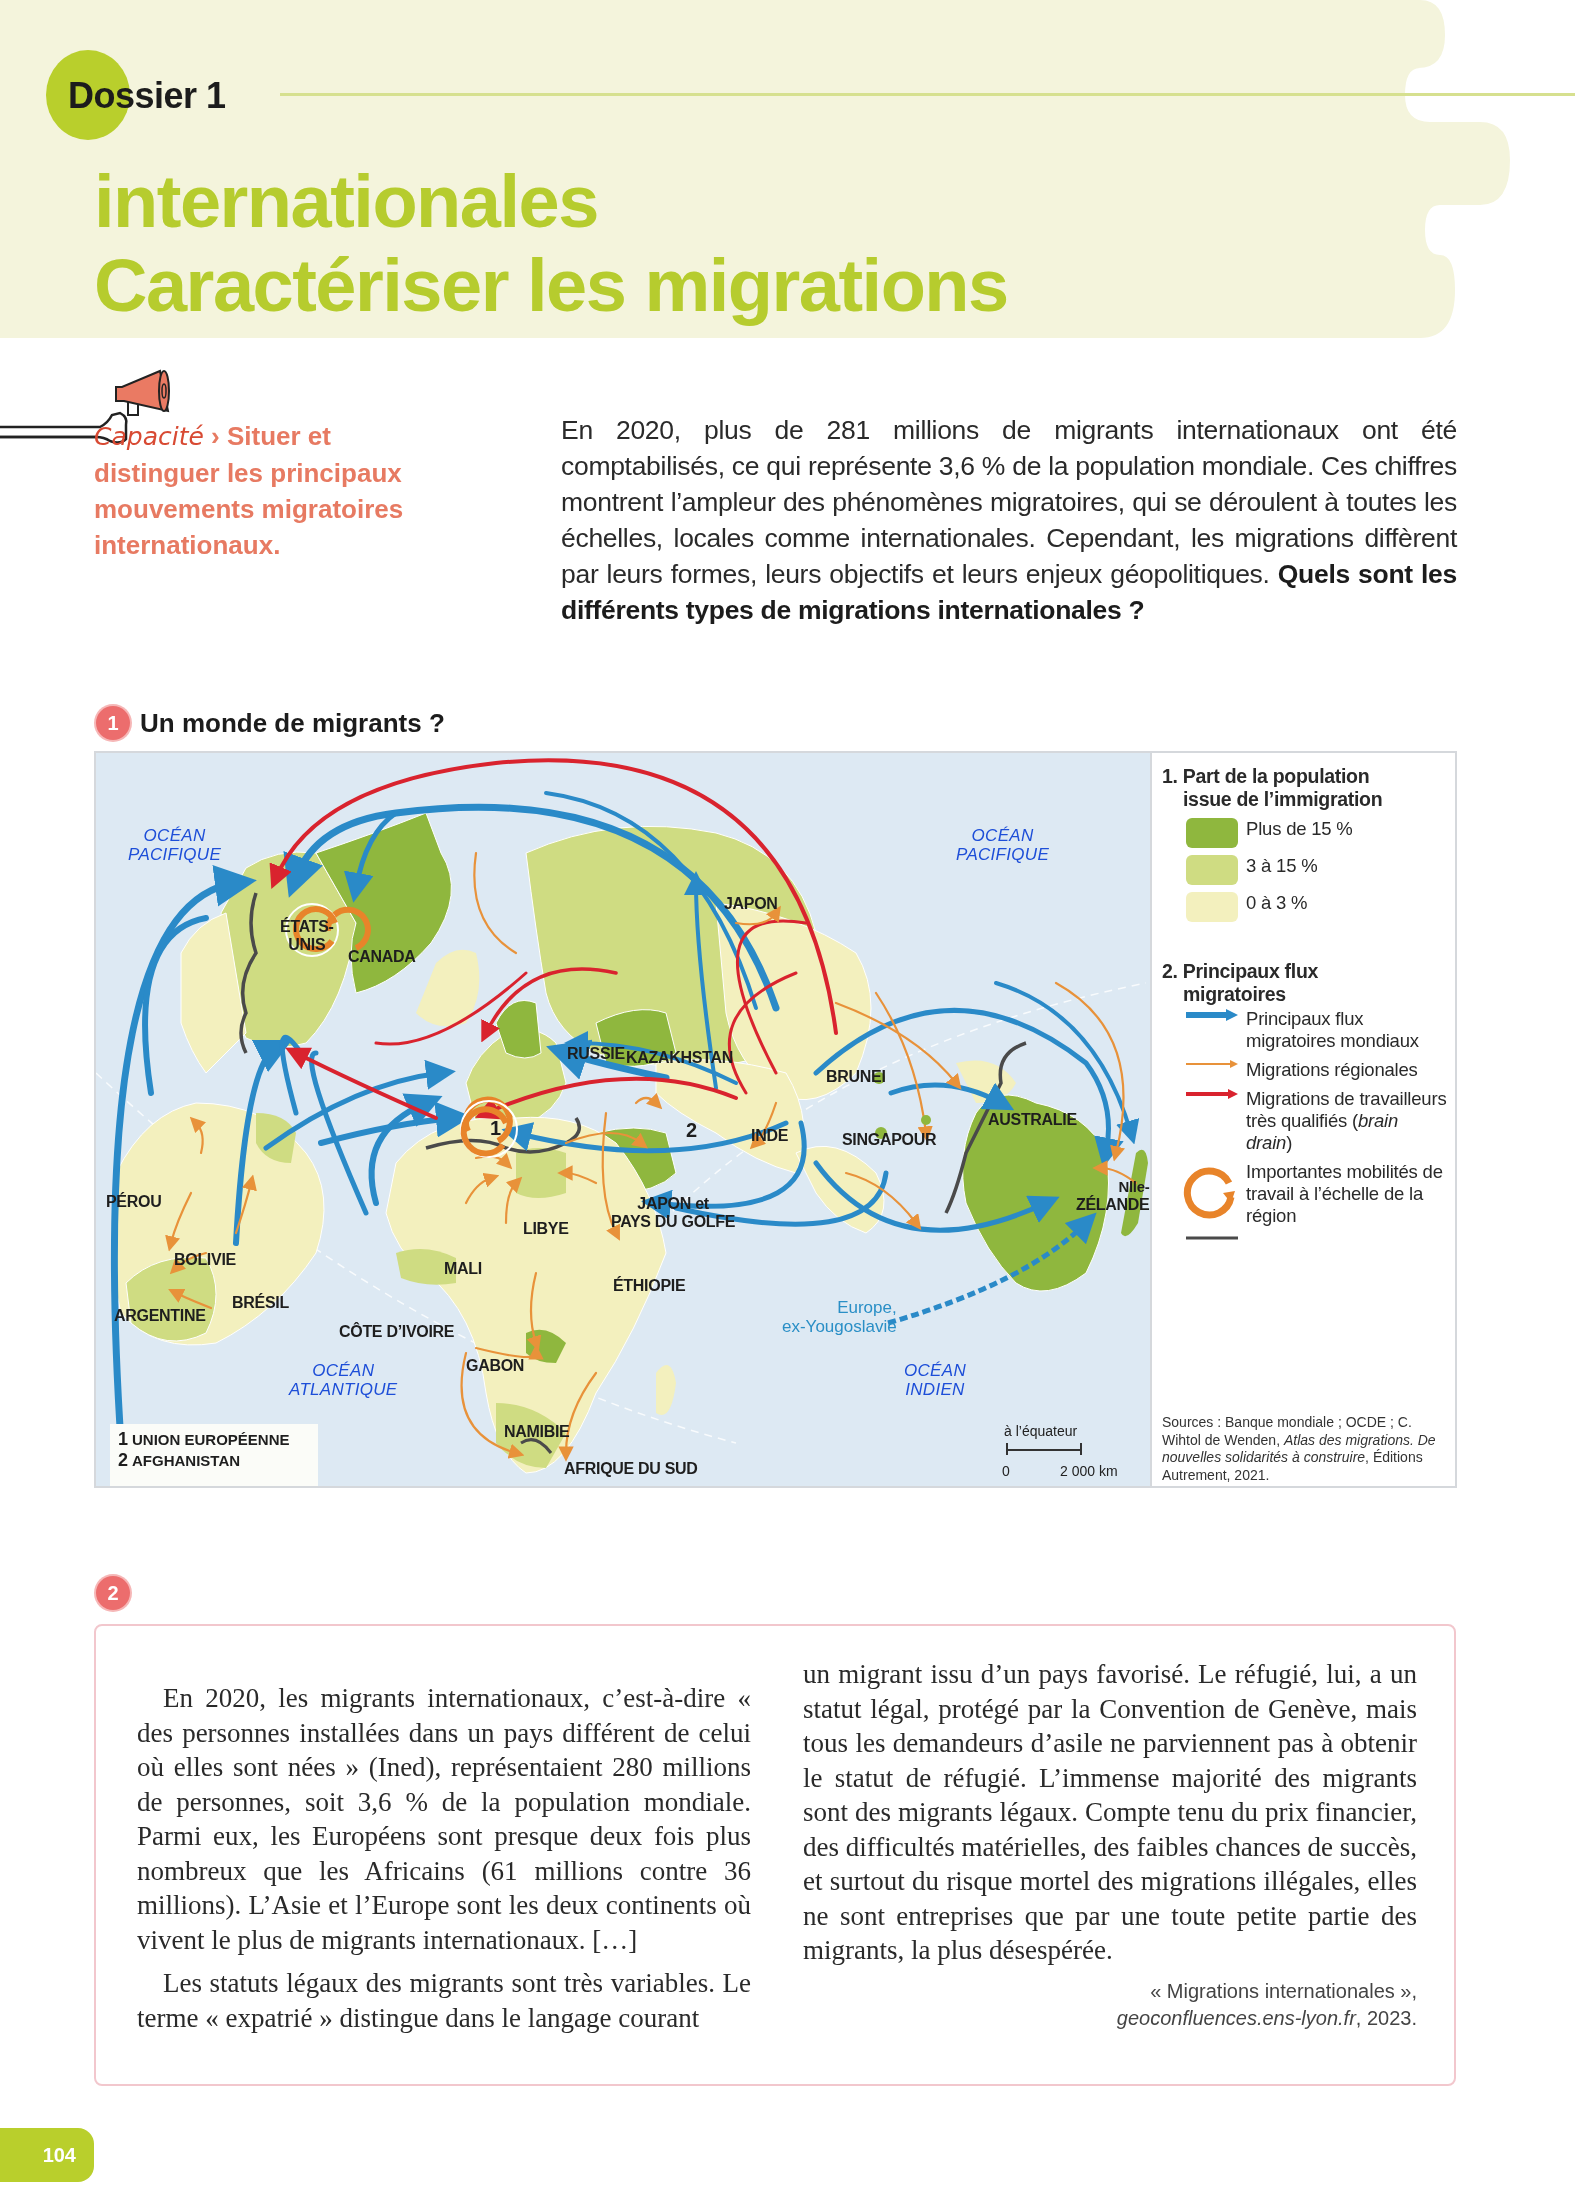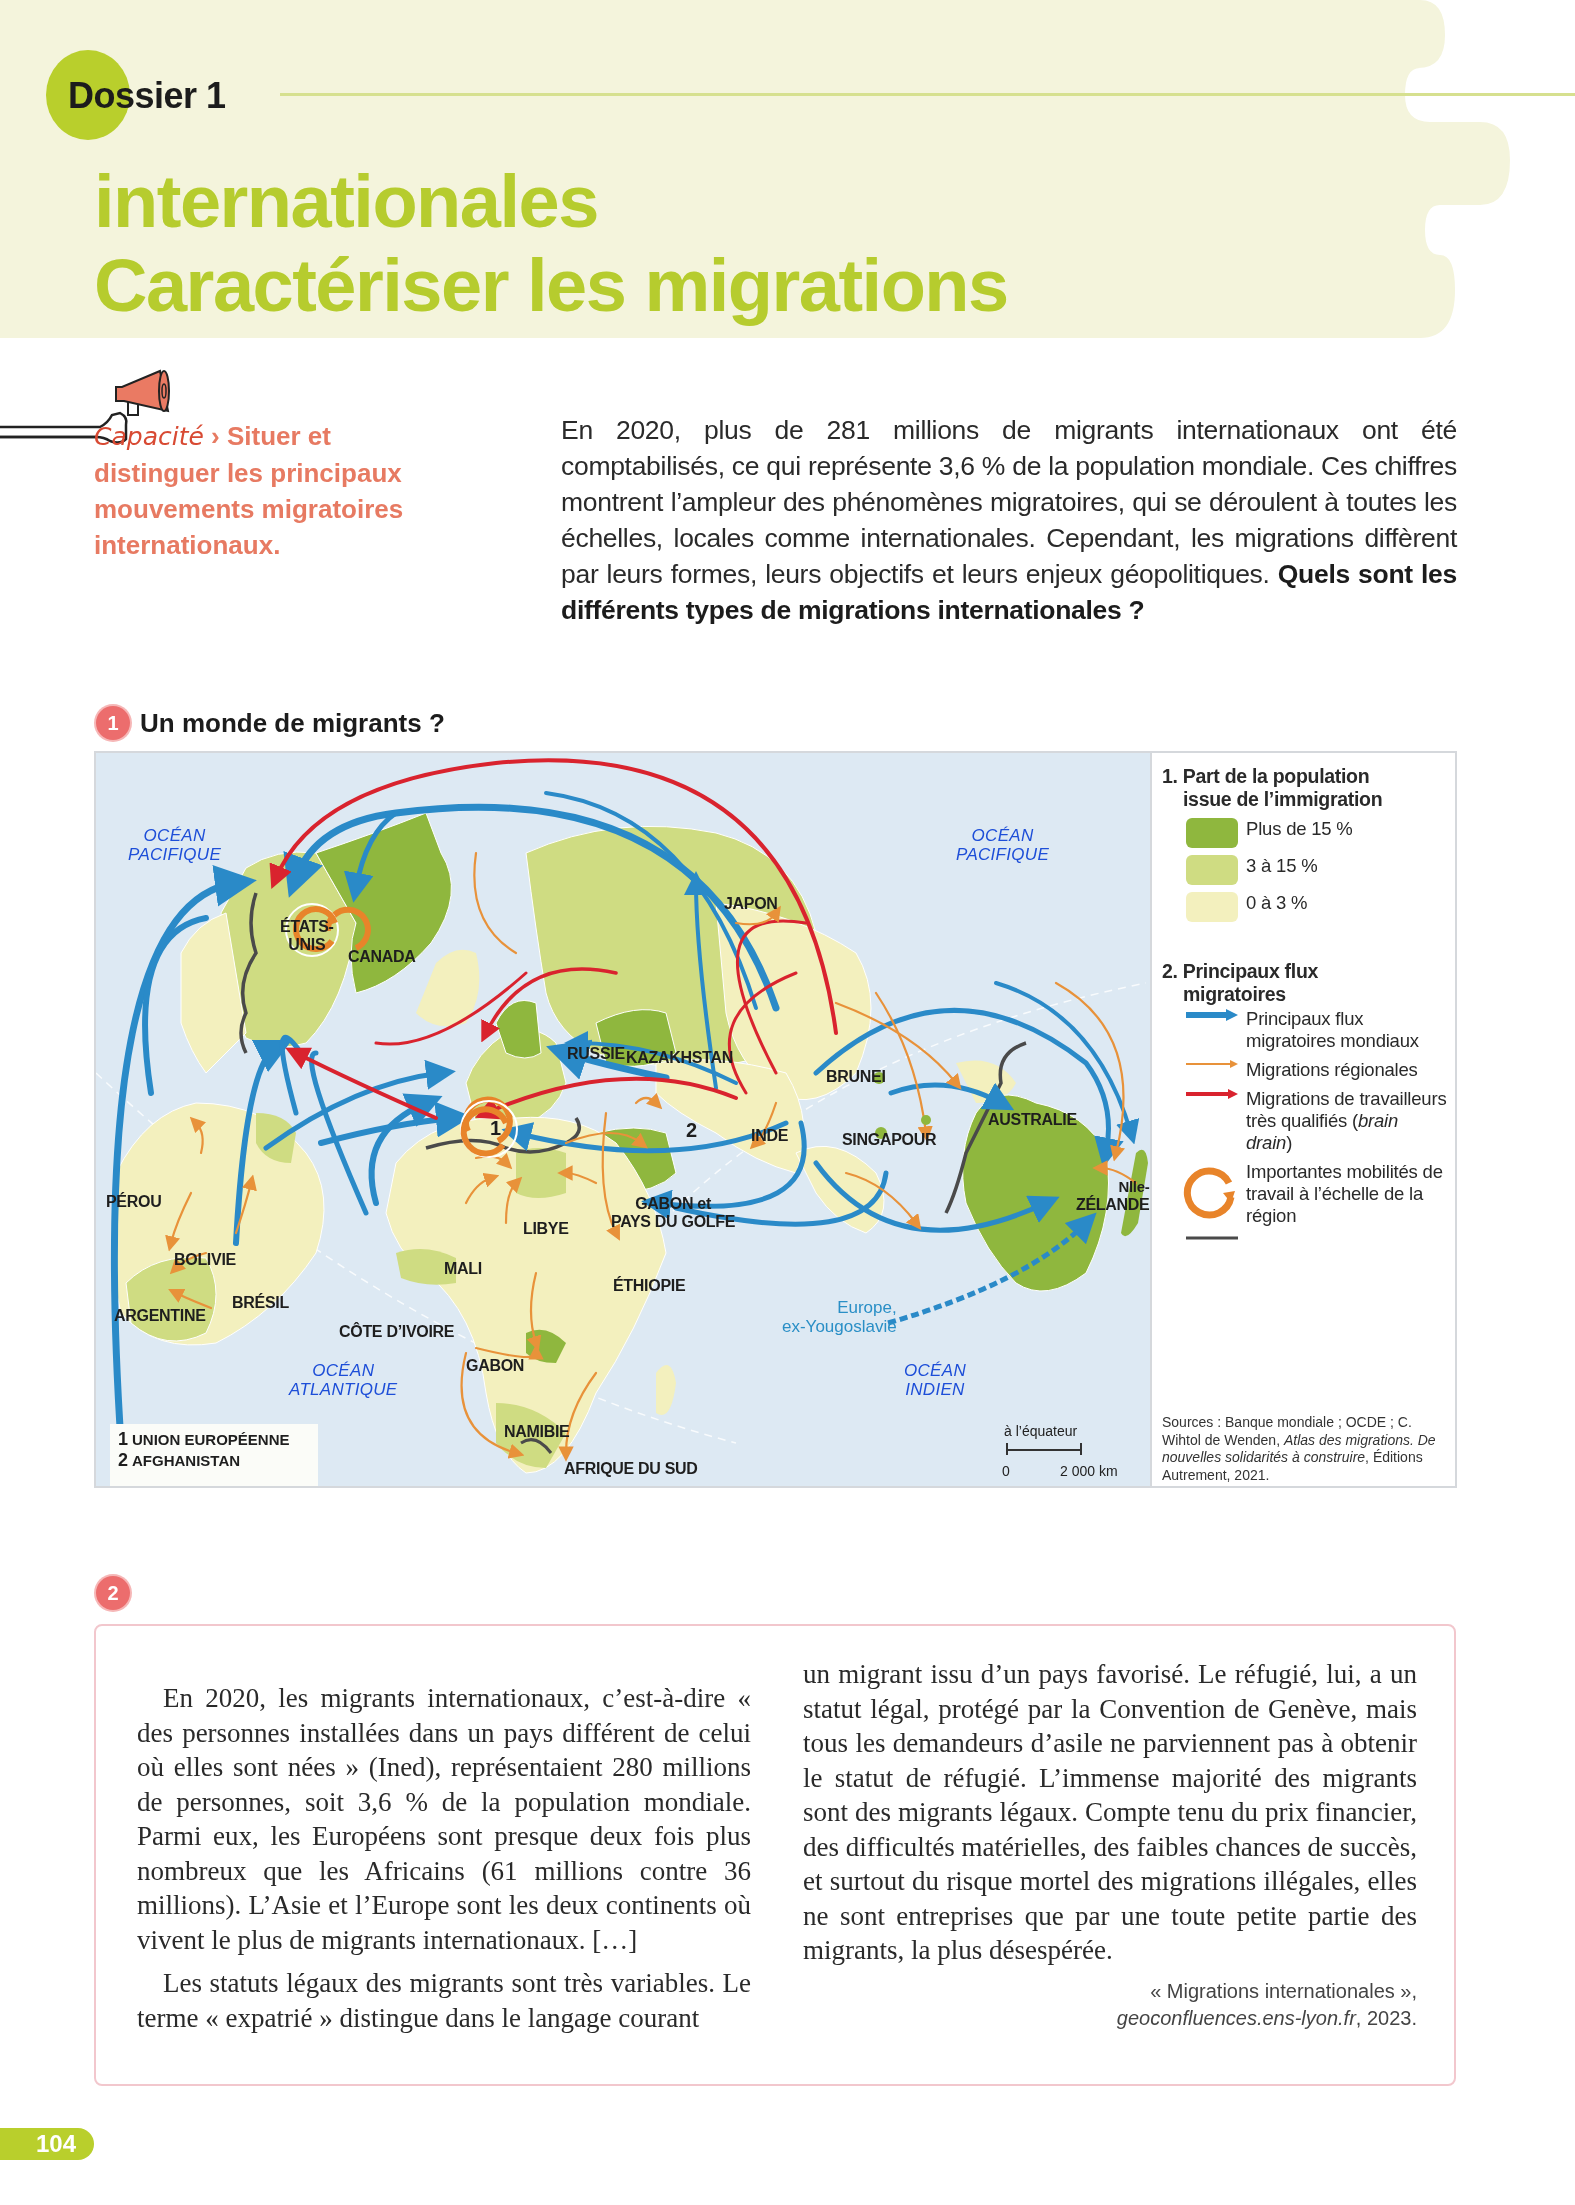--- a/index.html
+++ b/index.html
@@ -45,21 +45,21 @@
   .legend-row .sym { width: 60px; flex: 0 0 60px; margin-left: 20px; margin-right: 4px; display: flex; align-items: center; justify-content: center; }
   .swatch { width: 52px; height: 30px; border-radius: 6px; }
   .legend-src { position: absolute; left: 10px; top: 661px; width: 290px; font-size: 14px; line-height: 17.5px; color: #333; }
   .quote-box { position: absolute; left: 94px; top: 1624px; width: 1362px; height: 883px; background: #fff; border: 2px solid #f2c7cd; border-radius: 8px; }
   .quote-col { position: absolute; top: 1657px; width: 614px; font-family: "Liberation Serif", serif; font-size: 27px; line-height: 34.5px; color: #2a2a2a; text-align: justify; }
   .quote-col p { text-indent: 26px; }
   .quote-col p + p { margin-top: 9px; }
   .quote-col p.noindent { text-indent: 0; }
   .source { text-align: right; font-family: "Liberation Sans", sans-serif; font-size: 20px; line-height: 27px; color: #444; margin-top: 10px; }
 
-  .page-num { position: absolute; left: 0; top: 2128px; width: 94px; height: 32px; background: #b9cf2c; border-radius: 0 16px 16px 0; color: #fff; font-size: 24px; font-weight: bold; display: flex; align-items: center; justify-content: flex-end; padding-right: 18px; }
+  .page-num { position: absolute; left: 0; top: 2128px; width: 94px; height: 54px; background: #b9cf2c; border-radius: 0 16px 16px 0; color: #fff; font-size: 20px; font-weight: bold; display: flex; align-items: center; justify-content: flex-end; padding-right: 18px; }
 </style>
 </head>
 <body>
 
 <div class="header-band">
   <svg width="1575" height="340">
     <path d="M0,0 H1420 Q1445,0 1445,35 Q1445,68 1418,68 H1420 Q1405,68 1405,95 Q1405,122 1430,122 H1480 Q1510,122 1510,160 Q1510,205 1480,205 H1440 Q1425,205 1425,230 Q1425,255 1440,255 Q1455,255 1455,290 Q1455,338 1420,338 H0 Z" fill="#f4f4dc"></path>
   </svg>
   <div class="dossier-dot"></div>
   <div class="dossier-label">Dossier 1</div>
@@ -263,21 +263,21 @@
       <div>ZÉLANDE</div>
   </div>
   <div class="map-label" style="left:10px; top:440px;">PÉROU</div>
   <div class="map-label" style="left:78px; top:498px;">BOLIVIE</div>
   <div class="map-label" style="left:136px; top:541px;">BRÉSIL</div>
   <div class="map-label" style="left:18px; top:554px;">ARGENTINE</div>
   <div class="map-label" style="left:243px; top:570px;">CÔTE D’IVOIRE</div>
   <div class="map-label" style="left:348px; top:507px;">MALI</div>
   <div class="map-label" style="left:427px; top:467px;">LIBYE</div>
   <div class="map-label" style="left:515px; top:442px;">
-    <div>GABON et</div>
+    <div>JAPON et</div>
       <div>PAYS DU GOLFE</div>
   </div>
   <div class="map-label" style="left:517px; top:524px;">ÉTHIOPIE</div>
   <div class="map-label" style="left:370px; top:604px;">GABON</div>
   <div class="map-label" style="left:408px; top:670px;">NAMIBIE</div>
   <div class="map-label" style="left:468px; top:707px;">AFRIQUE DU SUD</div>
   <div class="num-label" style="left:394px; top:364px;">1</div>
   <div class="num-label" style="left:590px; top:366px;">2</div>
 
   <div class="euro-label" style="left:686px; top:545px;">

